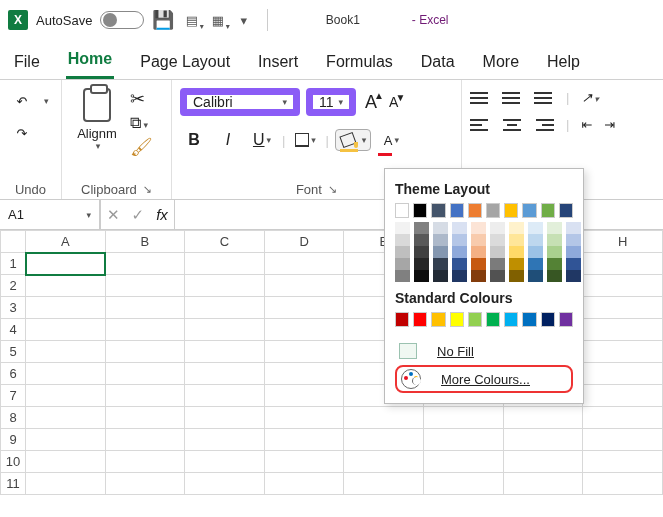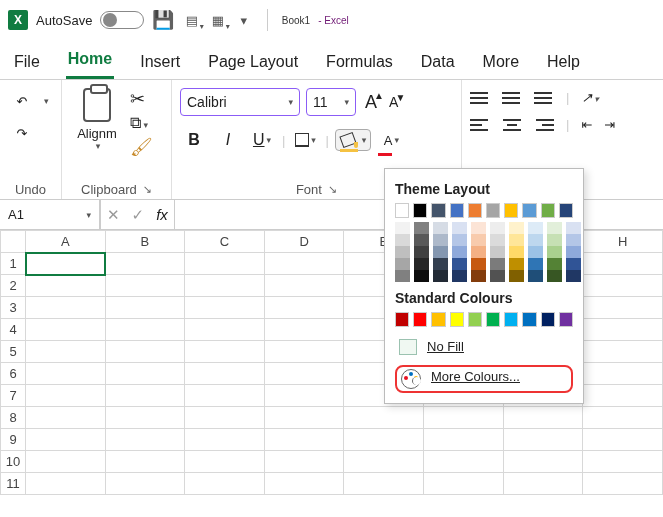--- a/index.html
+++ b/index.html
@@ -7,21 +7,21 @@
 
   
   .titlebar { height:40px; display:flex; align-items:center; gap:8px; padding:0 8px; background:#fff; }
   .app-icon { width:20px; height:20px; background:#107c41; border-radius:2px; position:relative; display:flex; align-items:center; justify-content:center; color:#fff; font-weight:bold; font-size:12px;}
   .autosave-pill { width:44px; height:18px; border:1px solid #888; border-radius:10px; position:relative; }
   .autosave-pill::after { content:""; position:absolute; width:14px; height:14px; background:#888; border-radius:50%; left:2px; top:1px; }
   .save-icon { color:#7719aa; font-size:18px; }
   .qat-icon { width:18px; height:18px; display:flex; align-items:center; justify-content:center; color:#555; position:relative;}
   .qat-small-drop { font-size:8px; position:absolute; bottom:-2px; right:-3px;}
   .title-sep { width:1px; height:22px; background:#ccc; margin:0 6px;}
-  .doc-title { font-size:10px; color:#333;}
+  .doc-title { font-size:12px; color:#333;margin-left:44px;}
   .doc-sub { color:#701a75;}
 
   
   .tabs { height:40px; display:flex; align-items:flex-end; gap:24px; padding:0 12px; border-bottom:1px solid #d0d0d0; font-size:16px; background:#fff;}
   .tab { padding:6px 2px 8px 2px; cursor:pointer;}
   .tab.active { border-bottom:3px solid #107c41; color:#107c41; font-weight:600;}
 
   
   .ribbon { height:120px; display:flex; border-bottom:1px solid #ccc; background:#fff;}
   .group { border-right:1px solid #e0e0e0; display:flex; flex-direction:column; padding:4px 8px 2px 8px;}
@@ -33,21 +33,21 @@
   .clip-ico { width:28px; height:34px; border:2px solid #555; border-radius:4px; position:relative; margin-top:4px;}
   .clip-ico::before { content:""; position:absolute; width:14px; height:6px; border:2px solid #555; border-radius:3px; top:-6px; left:5px; background:#fff;}
   .paste-label { font-size:13px; margin-top:4px;}
   .stack { display:flex; flex-direction:column; gap:4px;}
   .scissors { font-size:18px;}
   .copy-ico { font-size:16px;}
   .brush { font-size:18px; color:#555;}
   .brush .tip { color:#c78a2a;}
 
   
-  .sel { border:1px solid #8b5cf6; border-radius:4px; height:28px; display:flex; align-items:center; justify-content:space-between; padding:0 6px; background:#fff; font-size:14px;}
+  .sel { border:7px solid #8b5cf6; border-radius:4px; height:28px; display:flex; align-items:center; justify-content:space-between; padding:0 6px; background:#fff; font-size:14px;}
   .font-name { width:120px;}
   .font-size { width:50px;}
   .row { display:flex; gap:6px; align-items:center;}
   .big-a { font-size:18px; position:relative; padding:0 3px;}
   .sup { position:absolute; top:-2px; right:-4px; font-size:10px;}
   .fmt { width:28px; height:28px; display:flex; align-items:center; justify-content:center;}
   .fmt b{font-size:16px;} .fmt i{font-size:16px;font-style:italic;} .uline{text-decoration:underline;font-size:16px;}
   .drop-caret{font-size:9px;margin-left:2px;color:#555;}
   .border-ico{width:14px;height:14px;border:1px solid #333;border-bottom:2px solid #333;display:inline-block;}
   .bucket-btn { border:1px solid #aaa; background:#f2f2f2; border-radius:4px; padding:2px 4px; display:flex; align-items:center; gap:2px;}
@@ -81,21 +81,21 @@
   .active-cell{outline:2px solid #107c41;outline-offset:-1px;}
 
   
   .panel { position:absolute; left:384px; top:168px; width:200px; background:#fff; border:1px solid #bbb; box-shadow:3px 3px 8px rgba(0,0,0,.15); padding:8px 10px 10px 10px; z-index:10;}
   .panel h4{margin:4px 0 6px 0;font-size:14px;}
   .row-sw{display:flex;gap:4px;margin-bottom:4px;}
   .sw{width:15px;height:15px;border:1px solid #ccc;}
   .shade-cols{display:flex;gap:4px;margin-bottom:8px;}
   .shade-col{display:flex;flex-direction:column;}
   .shade{width:15px;height:12px;}
-  .opt{display:flex;align-items:flex-start;gap:10px;height:28px;padding:2px 4px;text-decoration:underline;}
+  .opt{display:flex;align-items:center;gap:20px;height:28px;padding:2px 4px;text-decoration:underline;}
   .opt .lbl{text-decoration:underline;}
   .opt.highlight{border:2px solid #e33;border-radius:8px;}
   .nofill-sw{width:18px;height:16px;border:1px solid #9bc2b0;background:#f0f8f2;}
   .palette-ico{width:20px;height:20px;border:1.5px solid #666;border-radius:50%;position:relative;}
   .palette-ico::after{content:"";position:absolute;width:8px;height:8px;border-radius:50%;right:-1px;bottom:3px;background:#fff;border-left:1.5px solid #666;}
   .palette-ico .d{position:absolute;width:4px;height:4px;border-radius:50%;}
 
   .ghost{color:#555;}
 </style>
 </head>
@@ -110,22 +110,22 @@
   <div class="qat-icon ghost">▦<span class="qat-small-drop">▾</span></div>
   <div class="qat-icon ghost">▾</div>
   <div class="title-sep"></div>
   <span class="doc-title">Book1</span>
   <span class="doc-title doc-sub">- Excel</span>
 </div>
 
 <div class="tabs">
   <div class="tab">File</div>
   <div class="tab active">Home</div>
+  <div class="tab">Page Layout</div>
   <div class="tab">Insert</div>
-  <div class="tab">Page Layout</div>
   <div class="tab">Formulas</div>
   <div class="tab">Data</div>
   <div class="tab">More</div>
   <div class="tab">Help</div>
 </div>
 
 <div class="ribbon">
 
   <div class="group" style="width:62px">
     <div class="group-body" style="flex-direction:column;gap:6px;padding-top:4px">

